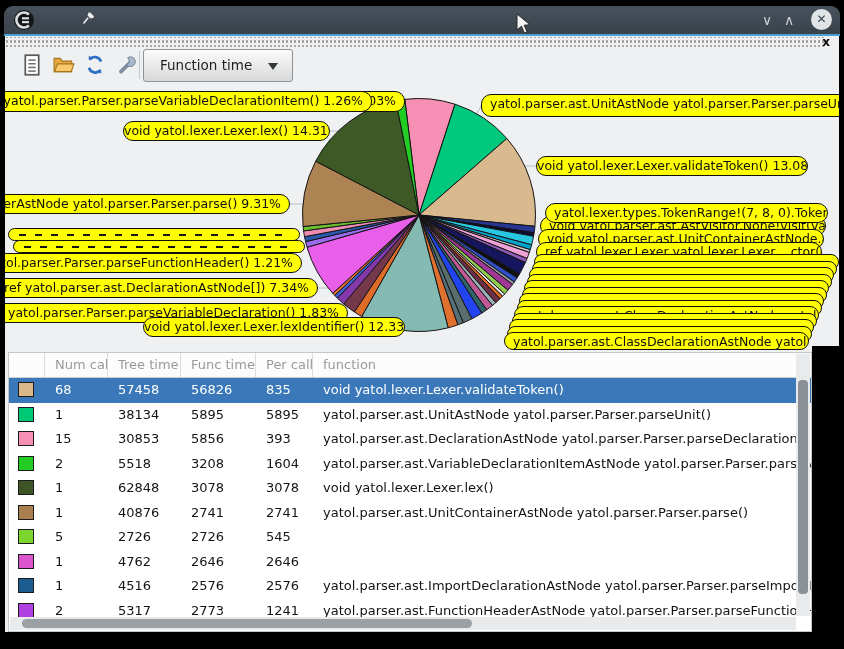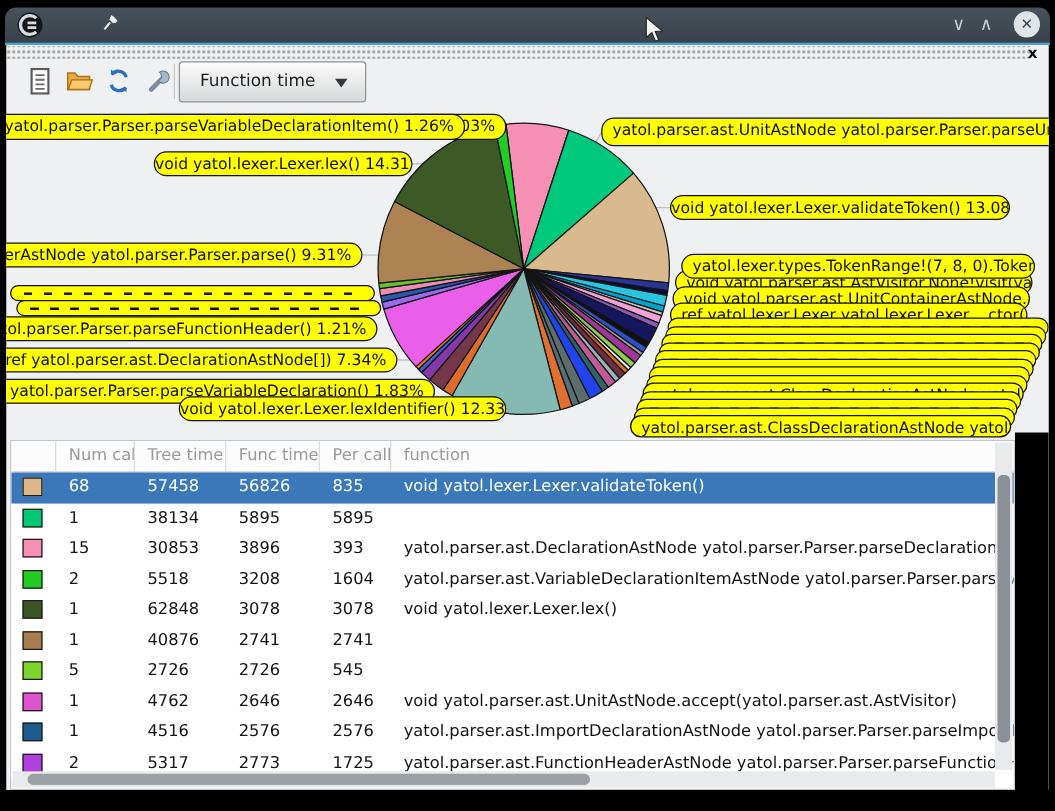--- a/index.html
+++ b/index.html
@@ -326,28 +326,29 @@
           <div class="cell fncell">void yatol.lexer.Lexer.validateToken()</div>
         </div>
         <div class="trow">
           <div class="cell sw">
             <span class="swatch" style="background: rgb(0, 200, 117);"></span>
           </div>
           <div class="cell">1</div>
           <div class="cell">38134</div>
           <div class="cell">5895</div>
           <div class="cell">5895</div>
+          <div class="cell fncell">yatol.parser.ast.UnitAstNode yatol.parser.Parser.parseUnit()</div>
         </div>
         <div class="trow">
           <div class="cell sw">
             <span class="swatch" style="background: rgb(247, 143, 181);"></span>
           </div>
           <div class="cell">15</div>
           <div class="cell">30853</div>
-          <div class="cell">3896</div>
+          <div class="cell">5856</div>
           <div class="cell">393</div>
           <div class="cell fncell">yatol.parser.ast.DeclarationAstNode yatol.parser.Parser.parseDeclaration()</div>
         </div>
         <div class="trow">
           <div class="cell sw">
             <span class="swatch" style="background: rgb(34, 204, 34);"></span>
           </div>
           <div class="cell">2</div>
           <div class="cell">5518</div>
           <div class="cell">3208</div>
@@ -365,58 +366,58 @@
           <div class="cell fncell">void yatol.lexer.Lexer.lex()</div>
         </div>
         <div class="trow">
           <div class="cell sw">
             <span class="swatch" style="background: rgb(170, 127, 79);"></span>
           </div>
           <div class="cell">1</div>
           <div class="cell">40876</div>
           <div class="cell">2741</div>
           <div class="cell">2741</div>
+          <div class="cell fncell">yatol.parser.ast.UnitContainerAstNode yatol.parser.Parser.parse()</div>
         </div>
         <div class="trow">
           <div class="cell sw">
             <span class="swatch" style="background: rgb(124, 212, 46);"></span>
           </div>
           <div class="cell">5</div>
           <div class="cell">2726</div>
           <div class="cell">2726</div>
           <div class="cell">545</div>
         </div>
         <div class="trow">
           <div class="cell sw">
             <span class="swatch" style="background: rgb(221, 85, 204);"></span>
           </div>
           <div class="cell">1</div>
           <div class="cell">4762</div>
           <div class="cell">2646</div>
           <div class="cell">2646</div>
-          <div class="cell fncell">void yatol.parser.ast.UnitAstNode.accept(yatol.parser.ast.AstVisitor)</div>
         </div>
         <div class="trow">
           <div class="cell sw">
             <span class="swatch" style="background: rgb(29, 92, 143);"></span>
           </div>
           <div class="cell">1</div>
           <div class="cell">4516</div>
           <div class="cell">2576</div>
           <div class="cell">2576</div>
           <div class="cell fncell">yatol.parser.ast.ImportDeclarationAstNode yatol.parser.Parser.parseImportDeclaration()</div>
         </div>
         <div class="trow">
           <div class="cell sw">
             <span class="swatch" style="background: rgb(176, 64, 224);"></span>
           </div>
           <div class="cell">2</div>
           <div class="cell">5317</div>
           <div class="cell">2773</div>
-          <div class="cell">1725</div>
+          <div class="cell">1241</div>
           <div class="cell fncell">yatol.parser.ast.FunctionHeaderAstNode yatol.parser.Parser.parseFunctionHeader()</div>
         </div>
       </div>
     <div class="vscroll">
       <div class="vthumb"></div>
     </div>
     <div class="hscroll">
       <div class="hthumb"></div>
     </div>
   </div>

